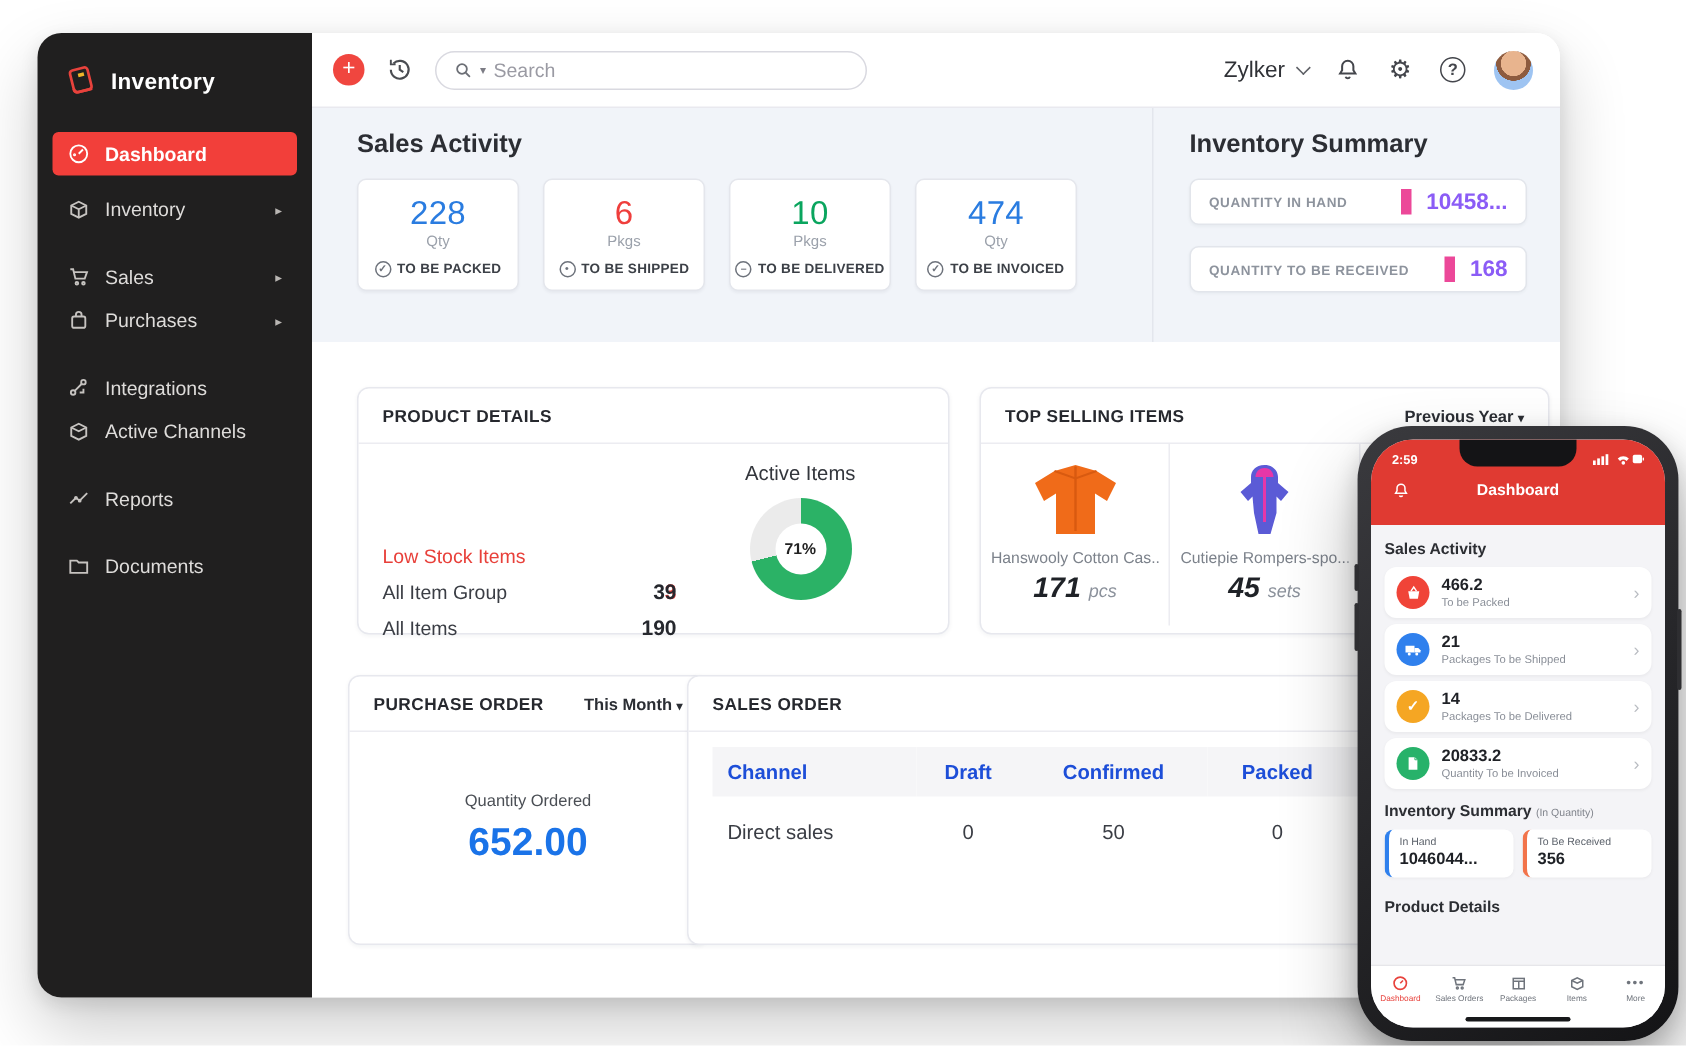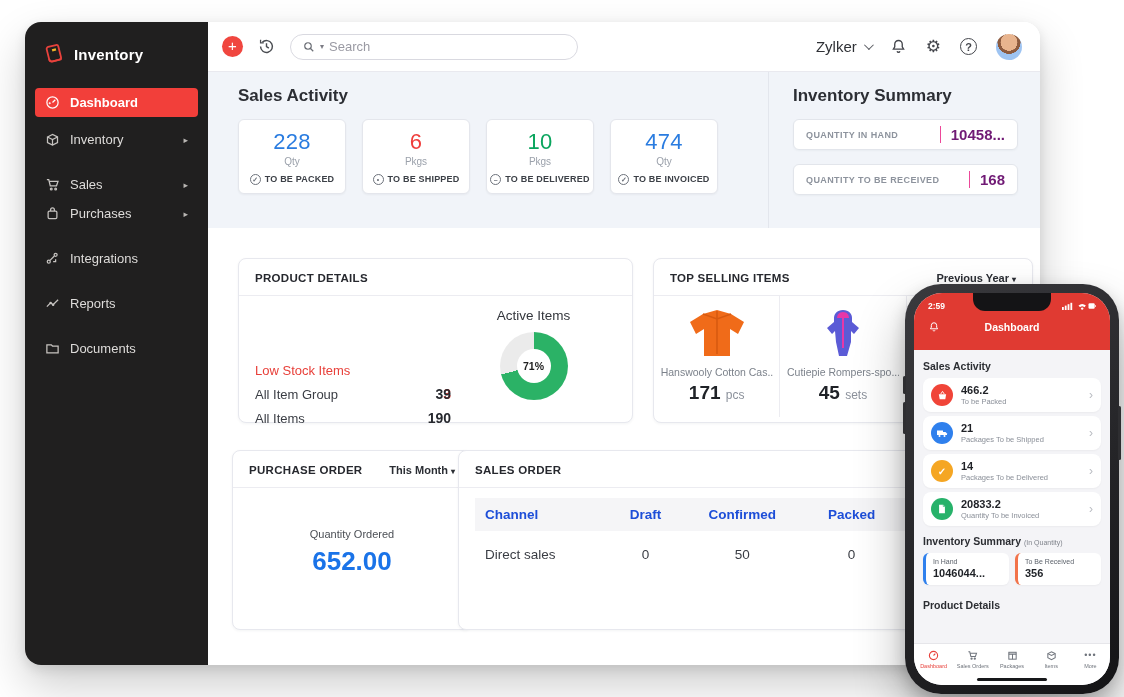--- a/index.html
+++ b/index.html
@@ -62,21 +62,21 @@
   .v-blue { color:#2a7ce0; } .v-red { color:#ef3e3c; } .v-green { color:#0aa55e; }
   .sa-unit { font-size:10px; color:#9ba1ab; }
   .sa-label { display:flex; align-items:center; gap:4px; margin-top:6px; font-size:9px; font-weight:700;
               color:#3c4047; letter-spacing:.2px; }
   .st-ic { width:11px; height:11px; border:1px solid #6d727b; border-radius:50%; font-size:7px; line-height:9px;
            text-align:center; color:#6d727b; }
   .is-panel { width:272px; border-left:1px solid #e3e6ed; padding:14px 22px 0 24px; }
   .is-row { display:flex; align-items:center; background:#fff; border:1px solid #e2e5eb; border-radius:6px;
             height:31px; padding:0 12px; margin-bottom:14px; box-shadow:0 1px 2px rgba(30,40,60,.04); }
   .is-label { font-size:9px; font-weight:700; color:#8d939d; letter-spacing:.4px; flex:1; }
-  .is-value { font-size:15px; font-weight:700; color:#701a75; border-left:1px solid #ec4899; padding-left:10px; }
+  .is-value { font-size:15px; font-weight:700; color:#8b5cf6; border-left:7px solid #ec4899; padding-left:10px; }
 
   
   .workarea { position:relative; flex:1; background:#fff; }
   .card { position:absolute; background:#fff; border:1px solid #e7e8ee; border-radius:8px;
           box-shadow:0 1px 3px rgba(25,35,55,.05); }
   .card-head { display:flex; align-items:center; padding:13px 16px 11px 16px; border-bottom:1px solid #ececf1; }
   .card-title { font-size:11.5px; font-weight:700; color:#26282e; letter-spacing:.3px; }
   .card-filter { margin-left:auto; font-size:11px; font-weight:700; color:#2b2e34; cursor:pointer; }
   .card-filter .fc { font-size:8px; margin-left:3px; }
 
@@ -97,21 +97,21 @@
                 justify-content:center; font-size:10.5px; font-weight:700; color:#222; }
 
   
   #top-selling { left:445px; top:30px; width:380px; height:165px; }
   .ts-body { display:flex; height:121px; }
   .ts-col { flex:1; border-right:1px solid #ececf1; display:flex; flex-direction:column; align-items:center;
             padding-top:8px; }
   .ts-col:last-child { border-right:0; }
   .ts-img { height:56px; display:flex; align-items:flex-end; }
   .ts-name { font-size:10.5px; color:#7c828b; margin-top:6px; max-width:112px; white-space:nowrap; overflow:hidden; }
-  .ts-qty { font-size:19px; font-weight:700; color:#1f2227; margin-top:4px; }
+  .ts-qty { font-size:19px; font-weight:700; color:#1f2227; margin-top:4px;font-style:italic; }
   .ts-qty .ts-unit { font-size:12px; font-weight:400; color:#8b919b; }
 
   
   #purchase-order { left:24px; top:222px; width:240px; height:180px; }
   .po-body { display:flex; flex-direction:column; align-items:center; justify-content:center; height:128px; }
   .po-label { font-size:11px; color:#4b4f55; margin-bottom:6px; }
   .po-value { font-size:26px; font-weight:700; color:#1a73e8; }
 
   
   #sales-order { left:250px; top:222px; width:560px; height:180px; }
@@ -230,20 +230,29 @@
         <div class="menu-item gap-lg">
           <span>
               <svg class="ic" width="15" height="15" viewBox="0 0 24 24" fill="none" stroke-width="2">
                 <circle cx="6" cy="17" r="2.4"></circle>
                 <circle cx="17" cy="6" r="2.4"></circle>
                 <path d="M8 15L15 8M13 17h5M17 13v5"></path>
               </svg>
             </span>
           <span>Integrations</span>
         </div>
+        <div class="menu-item">
+          <span>
+              <svg class="ic" width="15" height="15" viewBox="0 0 24 24" fill="none" stroke-width="2">
+                <path d="M4 8l8-4 8 4v9l-8 4-8-4z"></path>
+                <path d="M4 8l8 4 8-4"></path>
+              </svg>
+            </span>
+          <span>Active Channels</span>
+        </div>
         <div class="menu-item gap-lg">
           <span>
               <svg class="ic" width="15" height="15" viewBox="0 0 24 24" fill="none" stroke-width="2">
                 <polyline points="3,17 9,11 13,14 21,6"></polyline>
                 <circle cx="9" cy="11" r="1" fill="#c6c3c0"></circle>
                 <circle cx="13" cy="14" r="1" fill="#c6c3c0"></circle>
               </svg>
             </span>
           <span>Reports</span>
         </div>

